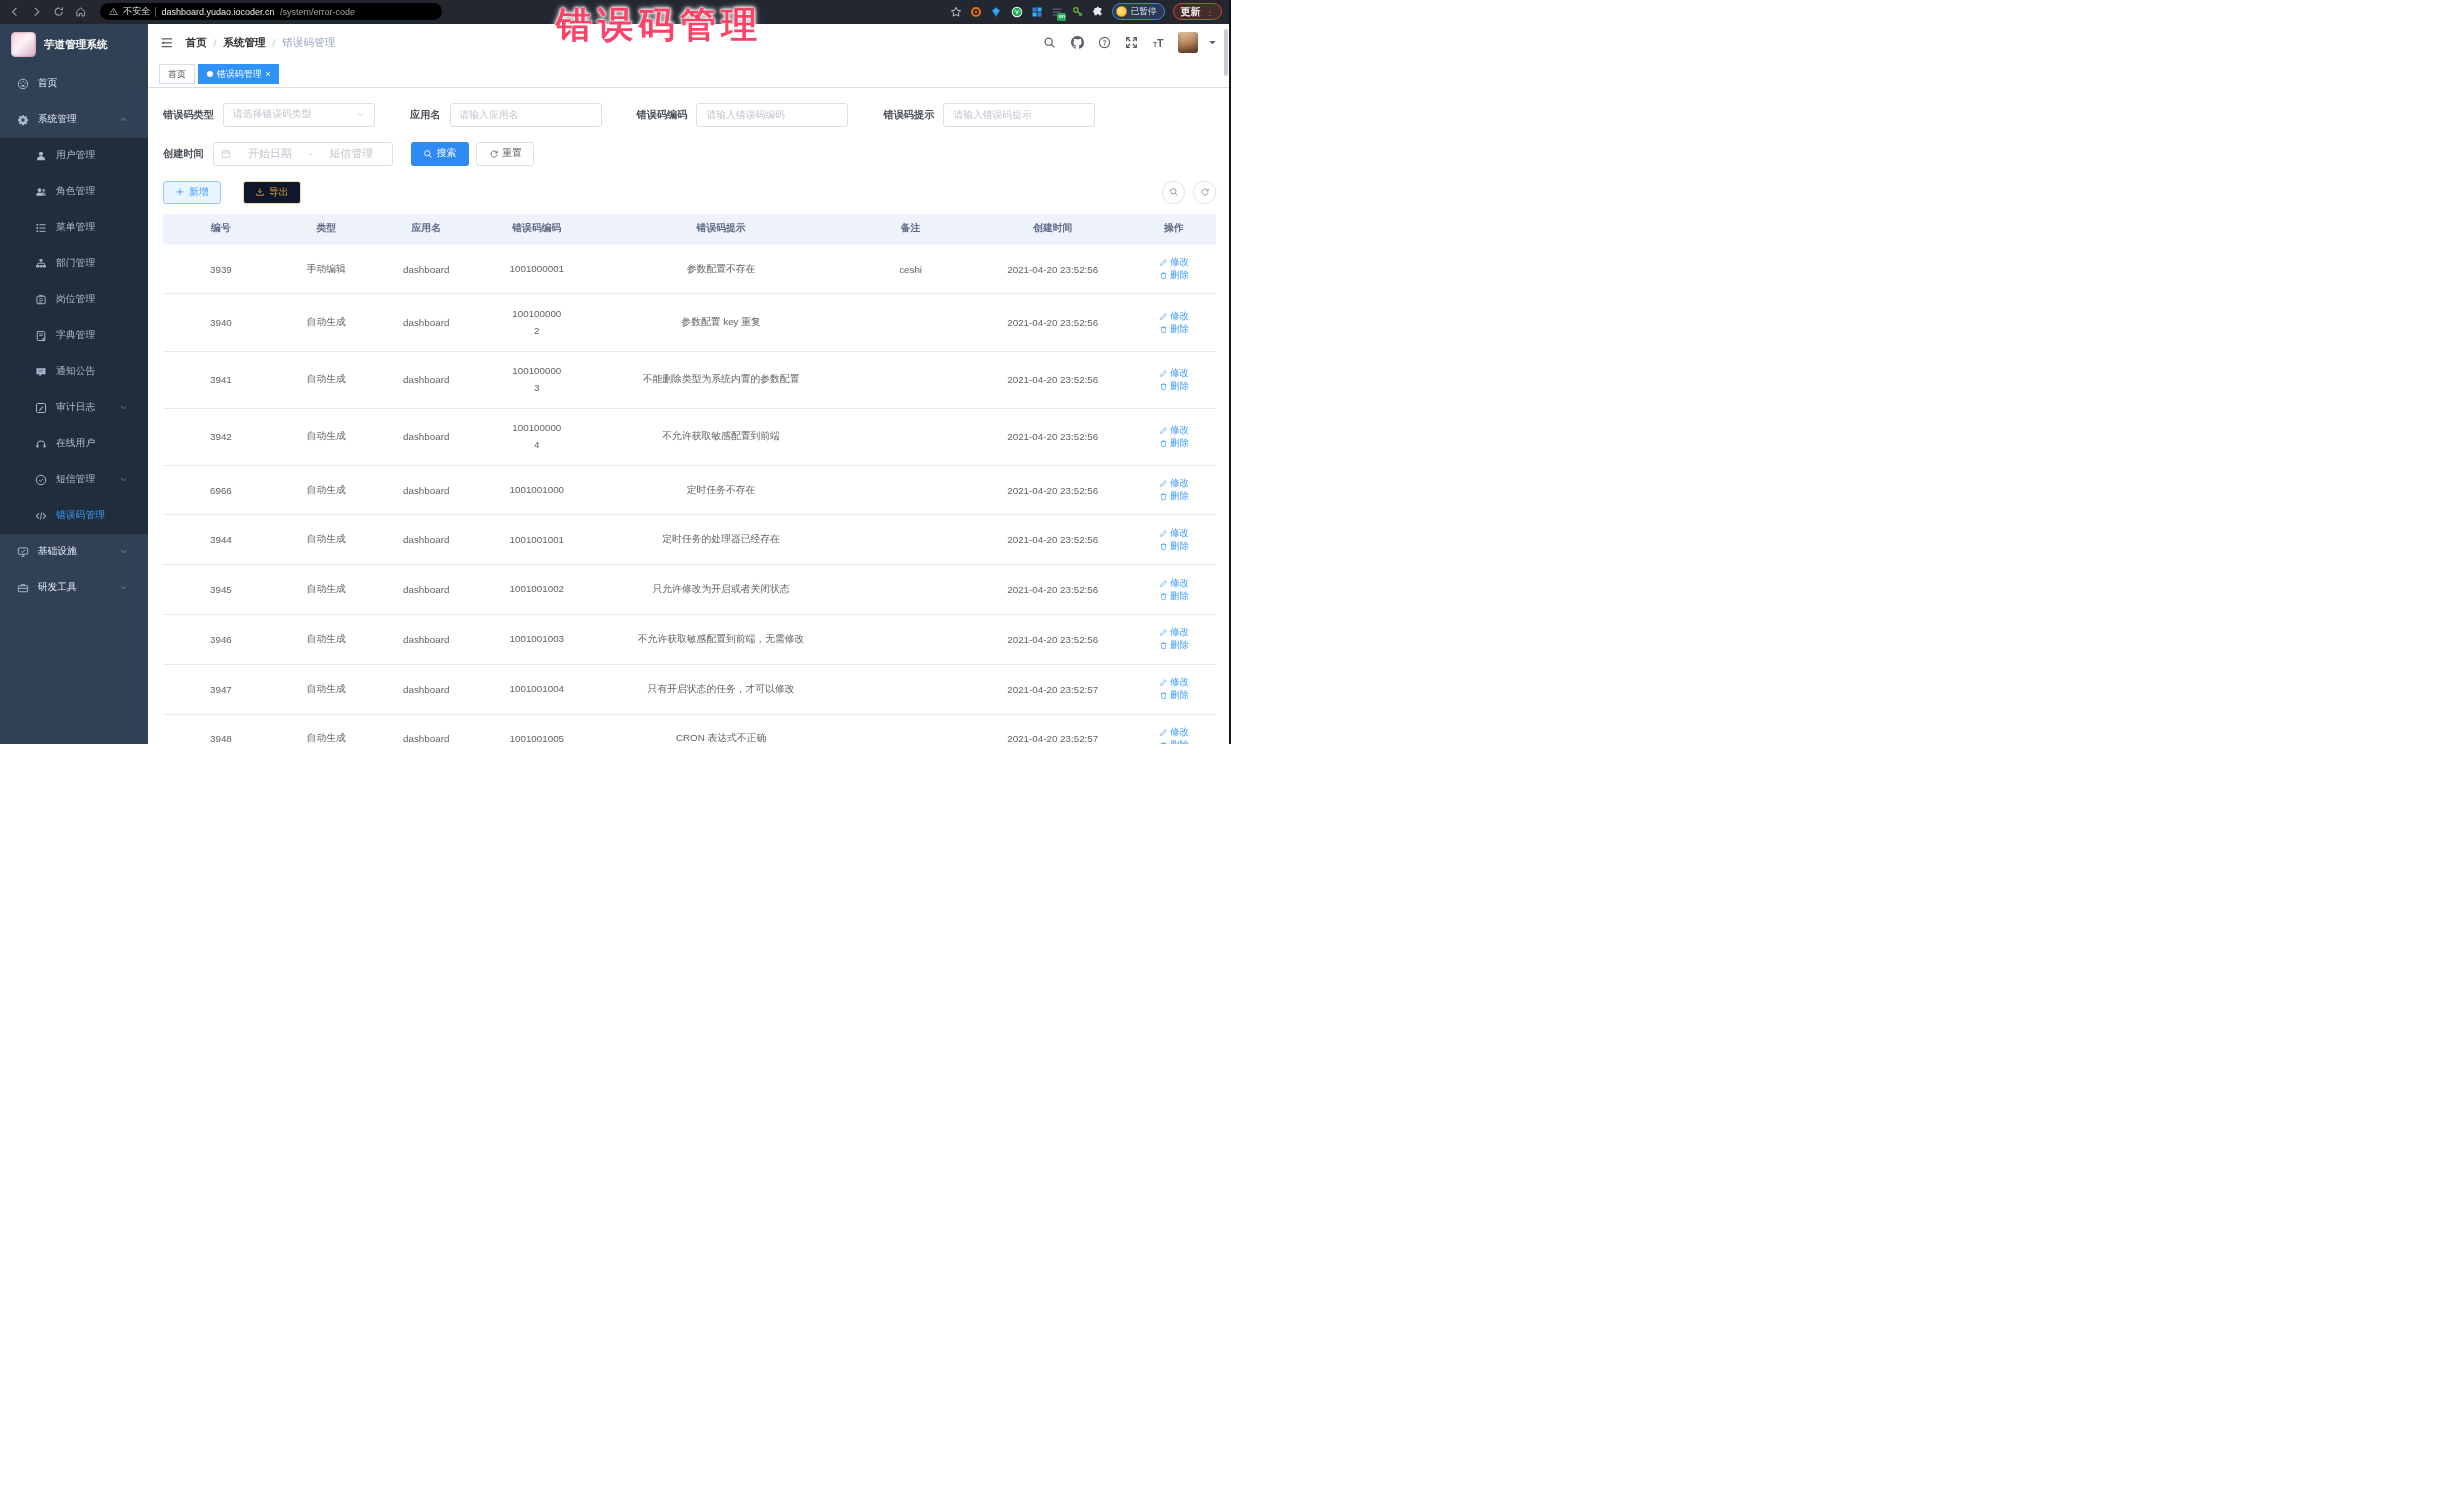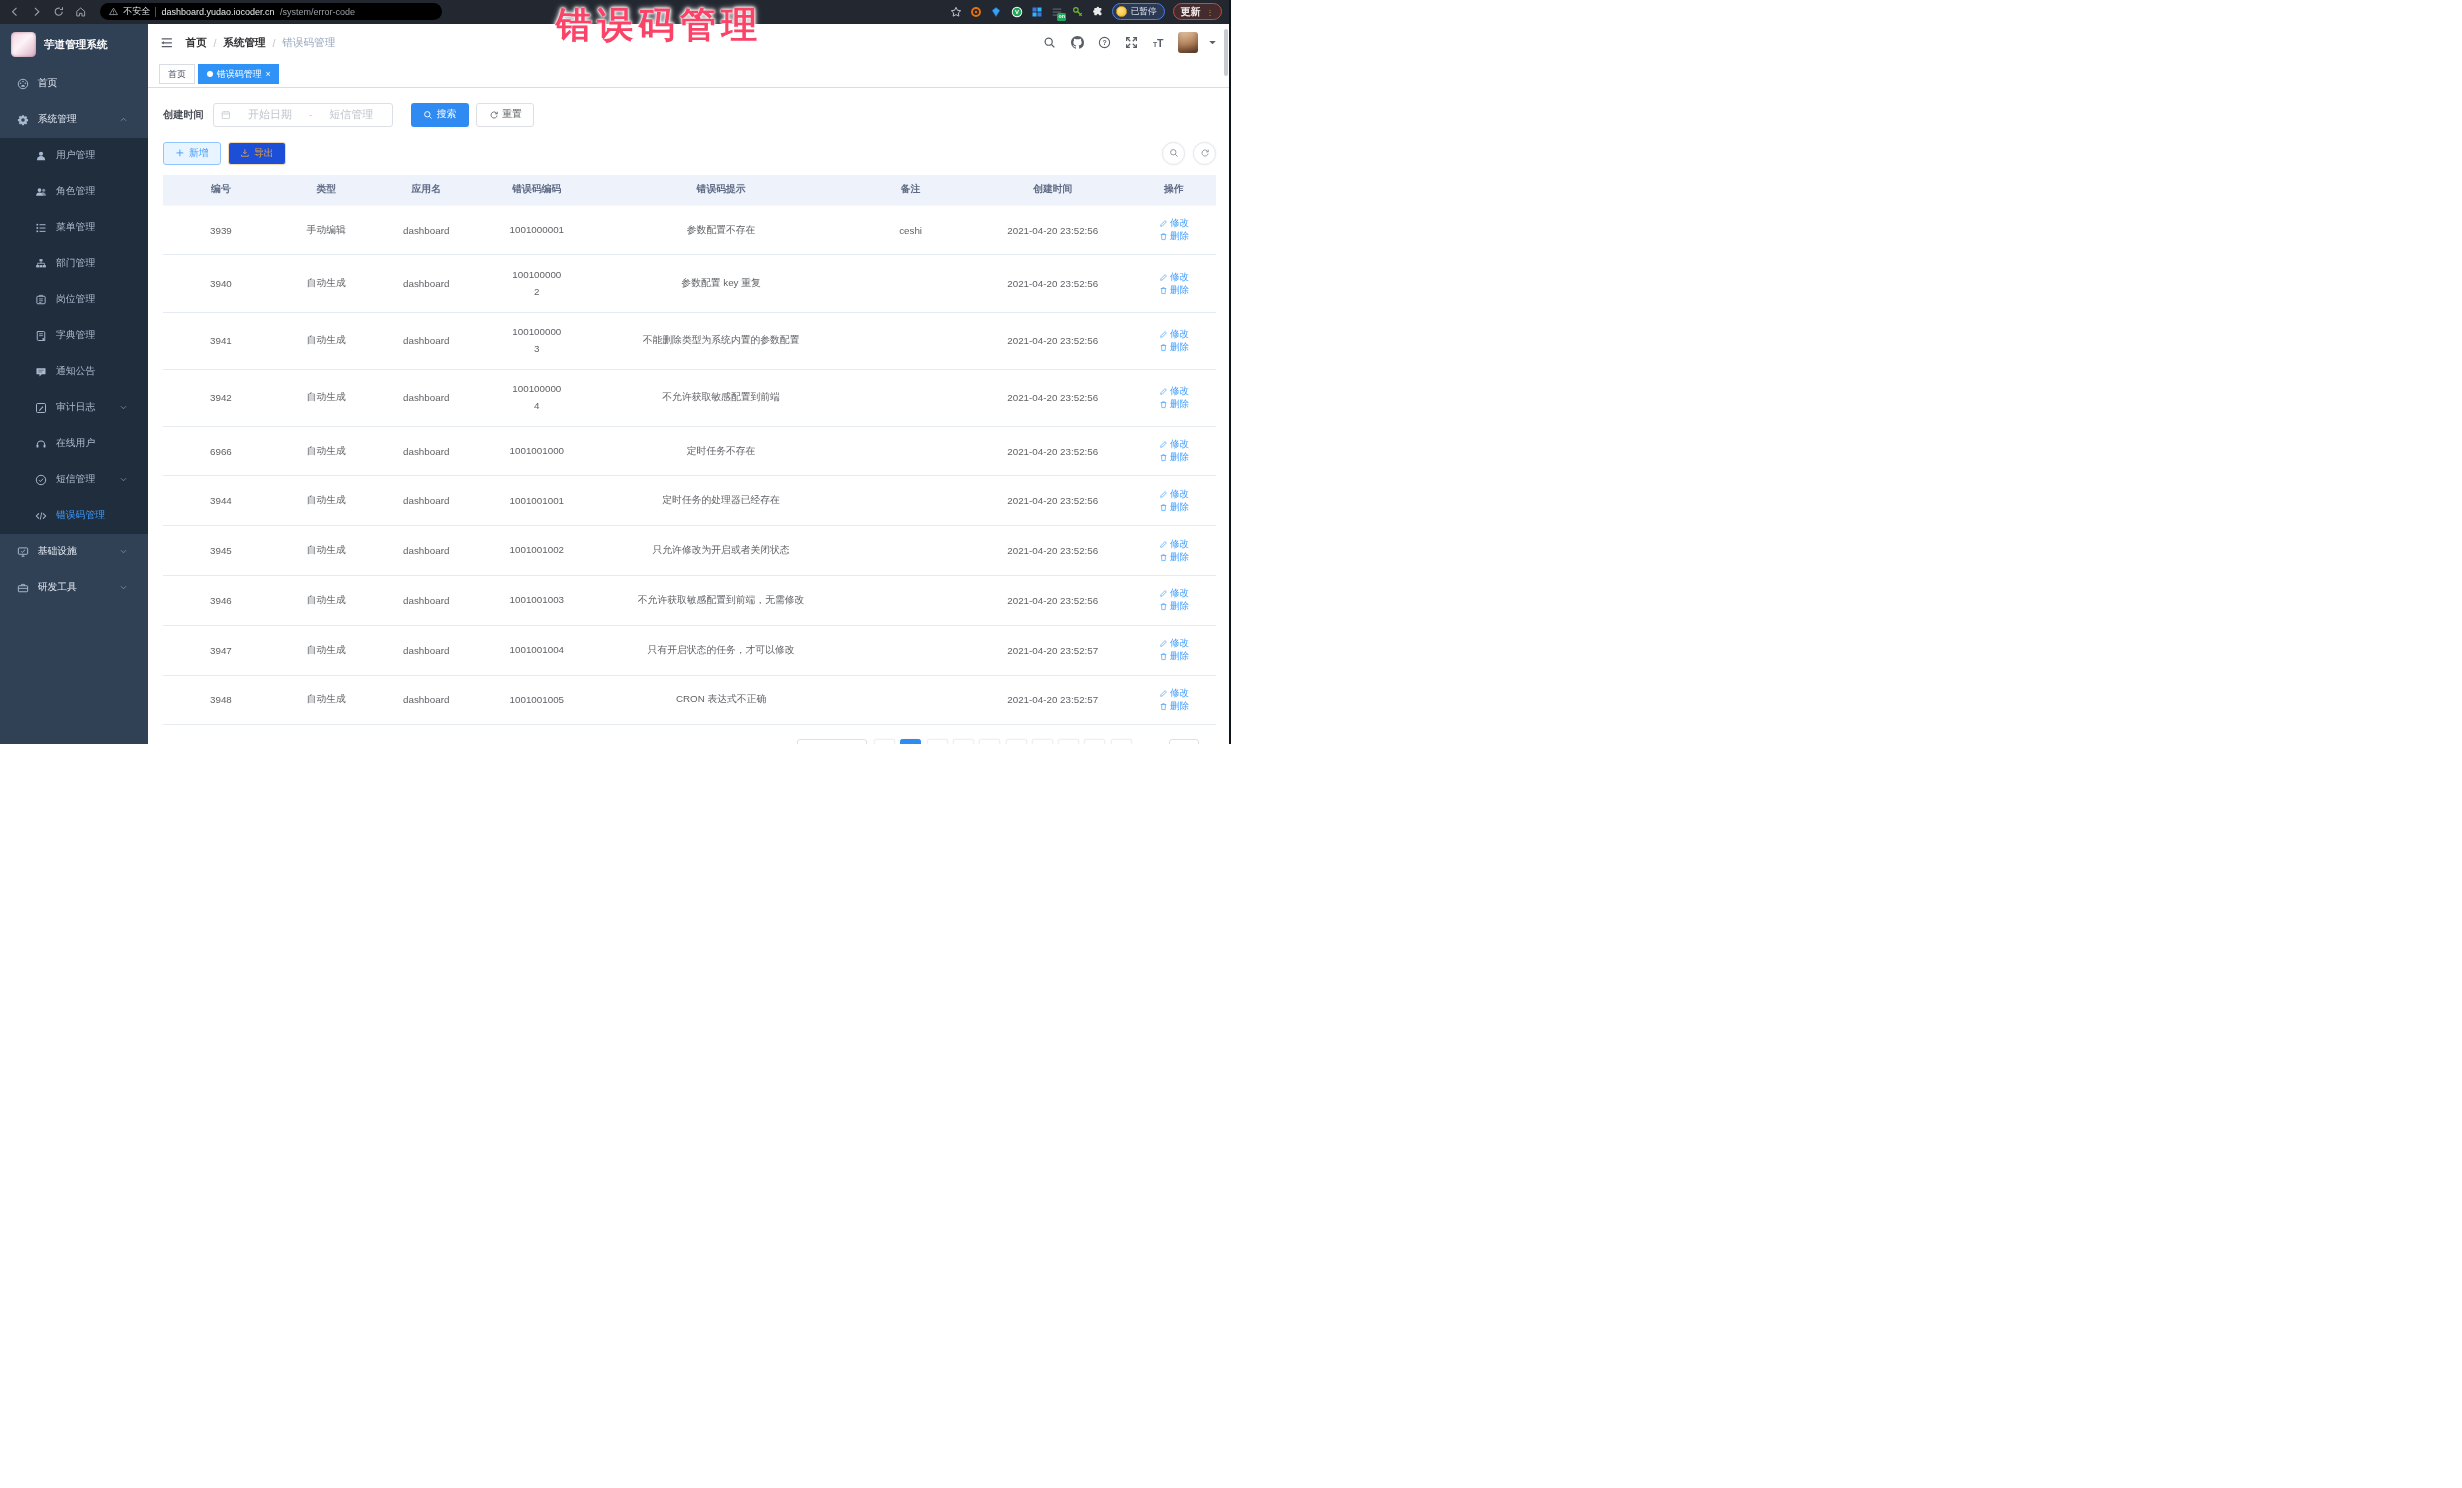--- a/index.html
+++ b/index.html
@@ -81,21 +81,21 @@
   .date-box .ph { color:#c0c4cc; font-size:11px; flex:1; text-align:center; }
   .date-box .sep { color:#c0c4cc; font-size:9.5px; }
   .btn { display:inline-flex; align-items:center; gap:3.8px; height:24px; padding:0 11.4px; border-radius:3px; font-size:9.8px; cursor:pointer; border:0.8px solid transparent; }
   .btn .ic { width:9.8px; height:9.8px; }
   .btn-search { background:#2f8bf2; color:#fff; margin-left:18px; }
   .btn-reset { background:#fff; border-color:#dcdfe6; color:#606266; margin-left:7.6px; }
 
   
   .toolbar { display:flex; align-items:center; margin-bottom:10.6px; }
   .btn-add { height:23px; background:#e8f4ff; border-color:#8fc6ff; color:#409eff; }
-  .btn-export { height:23px; background:#1d4ed8; border-color:#f5dab1; color:#e6a23c; margin-left:7px;text-align:right; }
+  .btn-export { height:23px; background:#0f172a; border-color:#f5dab1; color:#e6a23c; margin-left:22px;text-align:right; }
   .tool-right { margin-left:auto; display:flex; gap:7.6px; }
   .circle-btn { width:23px; height:23px; border-radius:50%; border:0.8px solid #e4e7ed; background:#fff; display:flex; align-items:center; justify-content:center; cursor:pointer; color:#8a8f99; box-shadow:0 0 2.3px rgba(0,0,0,.06); }
   .circle-btn .ic { width:9.8px; height:9.8px; }
 
   
   table { width:100%; border-collapse:collapse; table-layout:fixed; }
   thead th { background:#eef3fb; color:#5f6b85; font-size:9.8px; font-weight:bold; padding:8.3px 3px; text-align:center; }
   tbody td { border-bottom:0.8px solid #e6ebf2; border-top:0.8px solid #f4f8fc; color:#606266; font-size:9.8px; padding:11.4px 3px; text-align:center; vertical-align:middle; }
   .cell-code { white-space:pre-line; line-height:1.7; }
   .op-link { display:inline-flex; align-items:center; gap:2.3px; color:#409eff; font-size:9.5px; cursor:pointer; margin:0 4.5px; white-space:nowrap; }
@@ -459,20 +459,45 @@
       </span>
     <span class="tab active">
       <span class="dot"></span>
       <span>错误码管理</span>
       <span class="close">×</span>
     </span>
   </div>
 
   <div class="content">
 
+    <div class="form-row">
+      <div class="form-item">
+        <span class="f-label">错误码类型</span>
+        <div class="sel-box">
+          <span class="ph">请选择错误码类型</span>
+          <span class="chev ic">
+              <svg viewBox="0 0 16 16">
+                <path d="M3.5 5.8 8 10.3l4.5-4.5" fill="none" stroke="currentColor" stroke-width="1.4"></path>
+              </svg>
+            </span>
+        </div>
+      </div>
+      <div class="form-item">
+        <span class="f-label">应用名</span>
+        <input class="inp" placeholder="请输入应用名" style="">
+      </div>
+      <div class="form-item">
+        <span class="f-label">错误码编码</span>
+        <input class="inp" placeholder="请输入错误码编码" style="">
+      </div>
+      <div class="form-item">
+        <span class="f-label">错误码提示</span>
+        <input class="inp" placeholder="请输入错误码提示" style="">
+      </div>
+    </div>
 
     <div class="form-row">
       <div class="form-item" style="margin-right:0;">
         <span class="f-label">创建时间</span>
         <div class="date-box">
           <span class="ic">
               <svg viewBox="0 0 16 16">
                 <rect x="2" y="3" width="12" height="11" rx="1" fill="none" stroke="currentColor" stroke-width="1.2"></rect>
                 <path d="M2 6.5h12M5.5 1.8V4M10.5 1.8V4" stroke="currentColor" stroke-width="1.2"></path>
               </svg>

